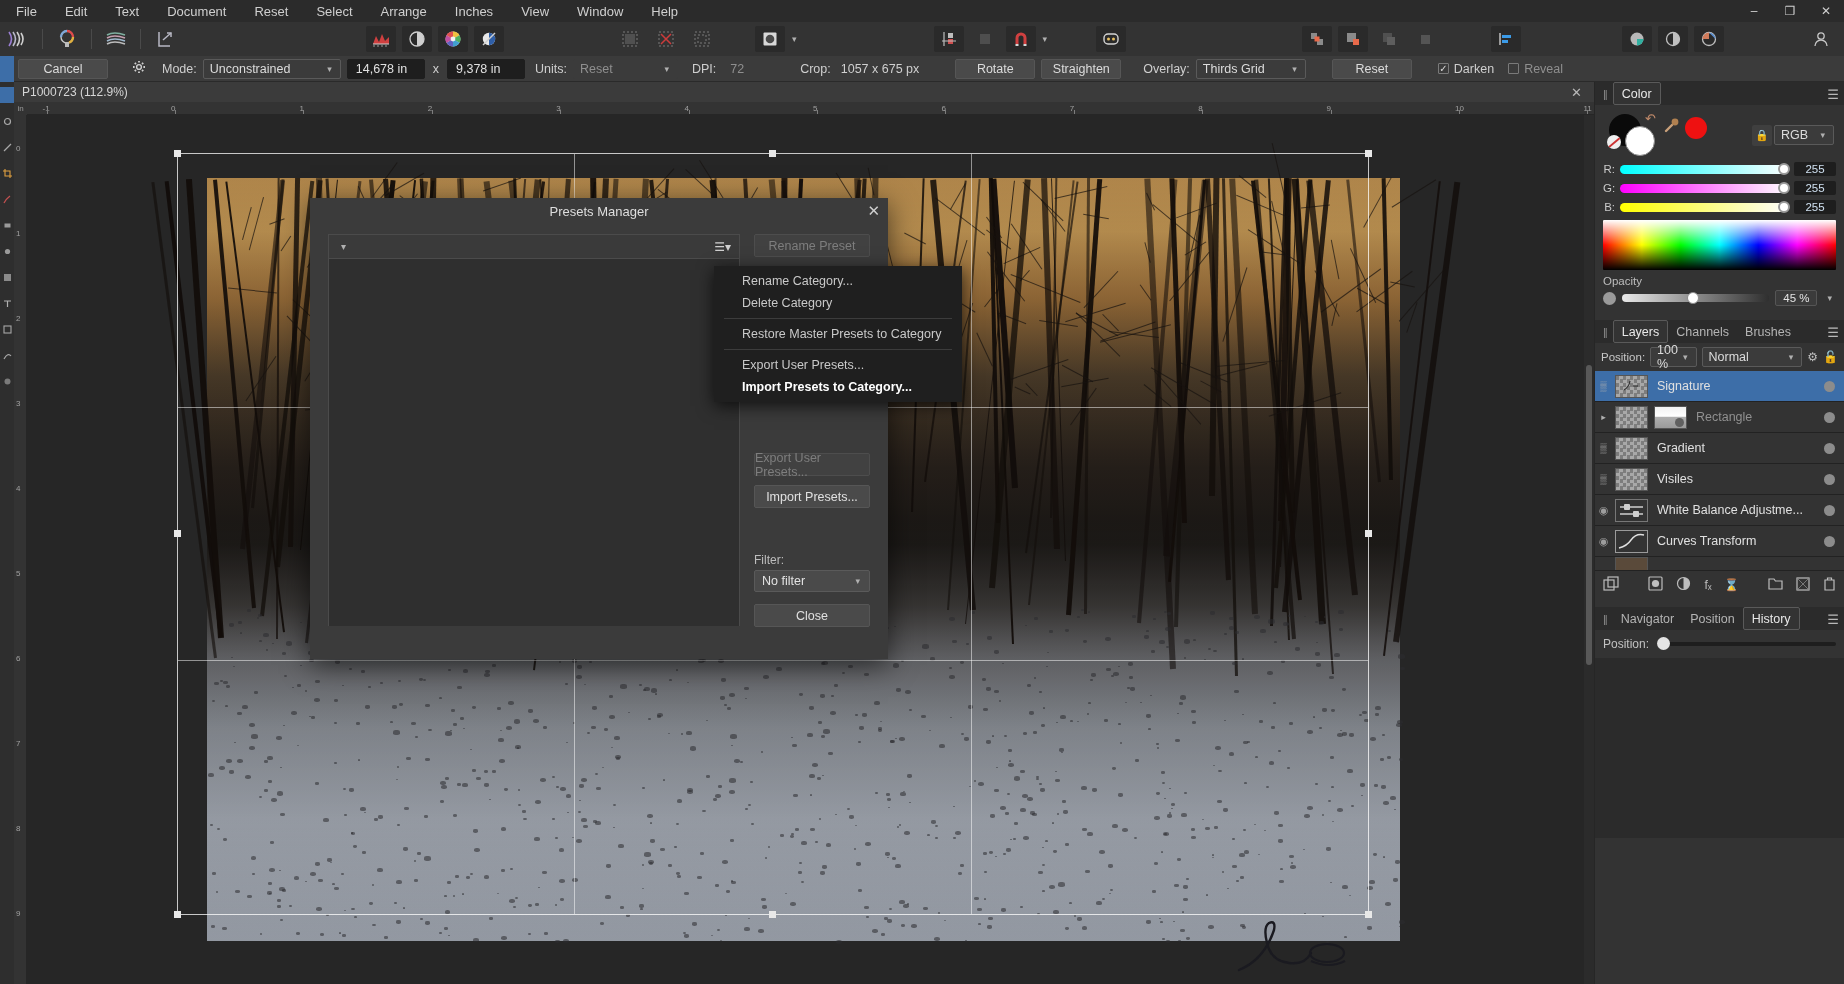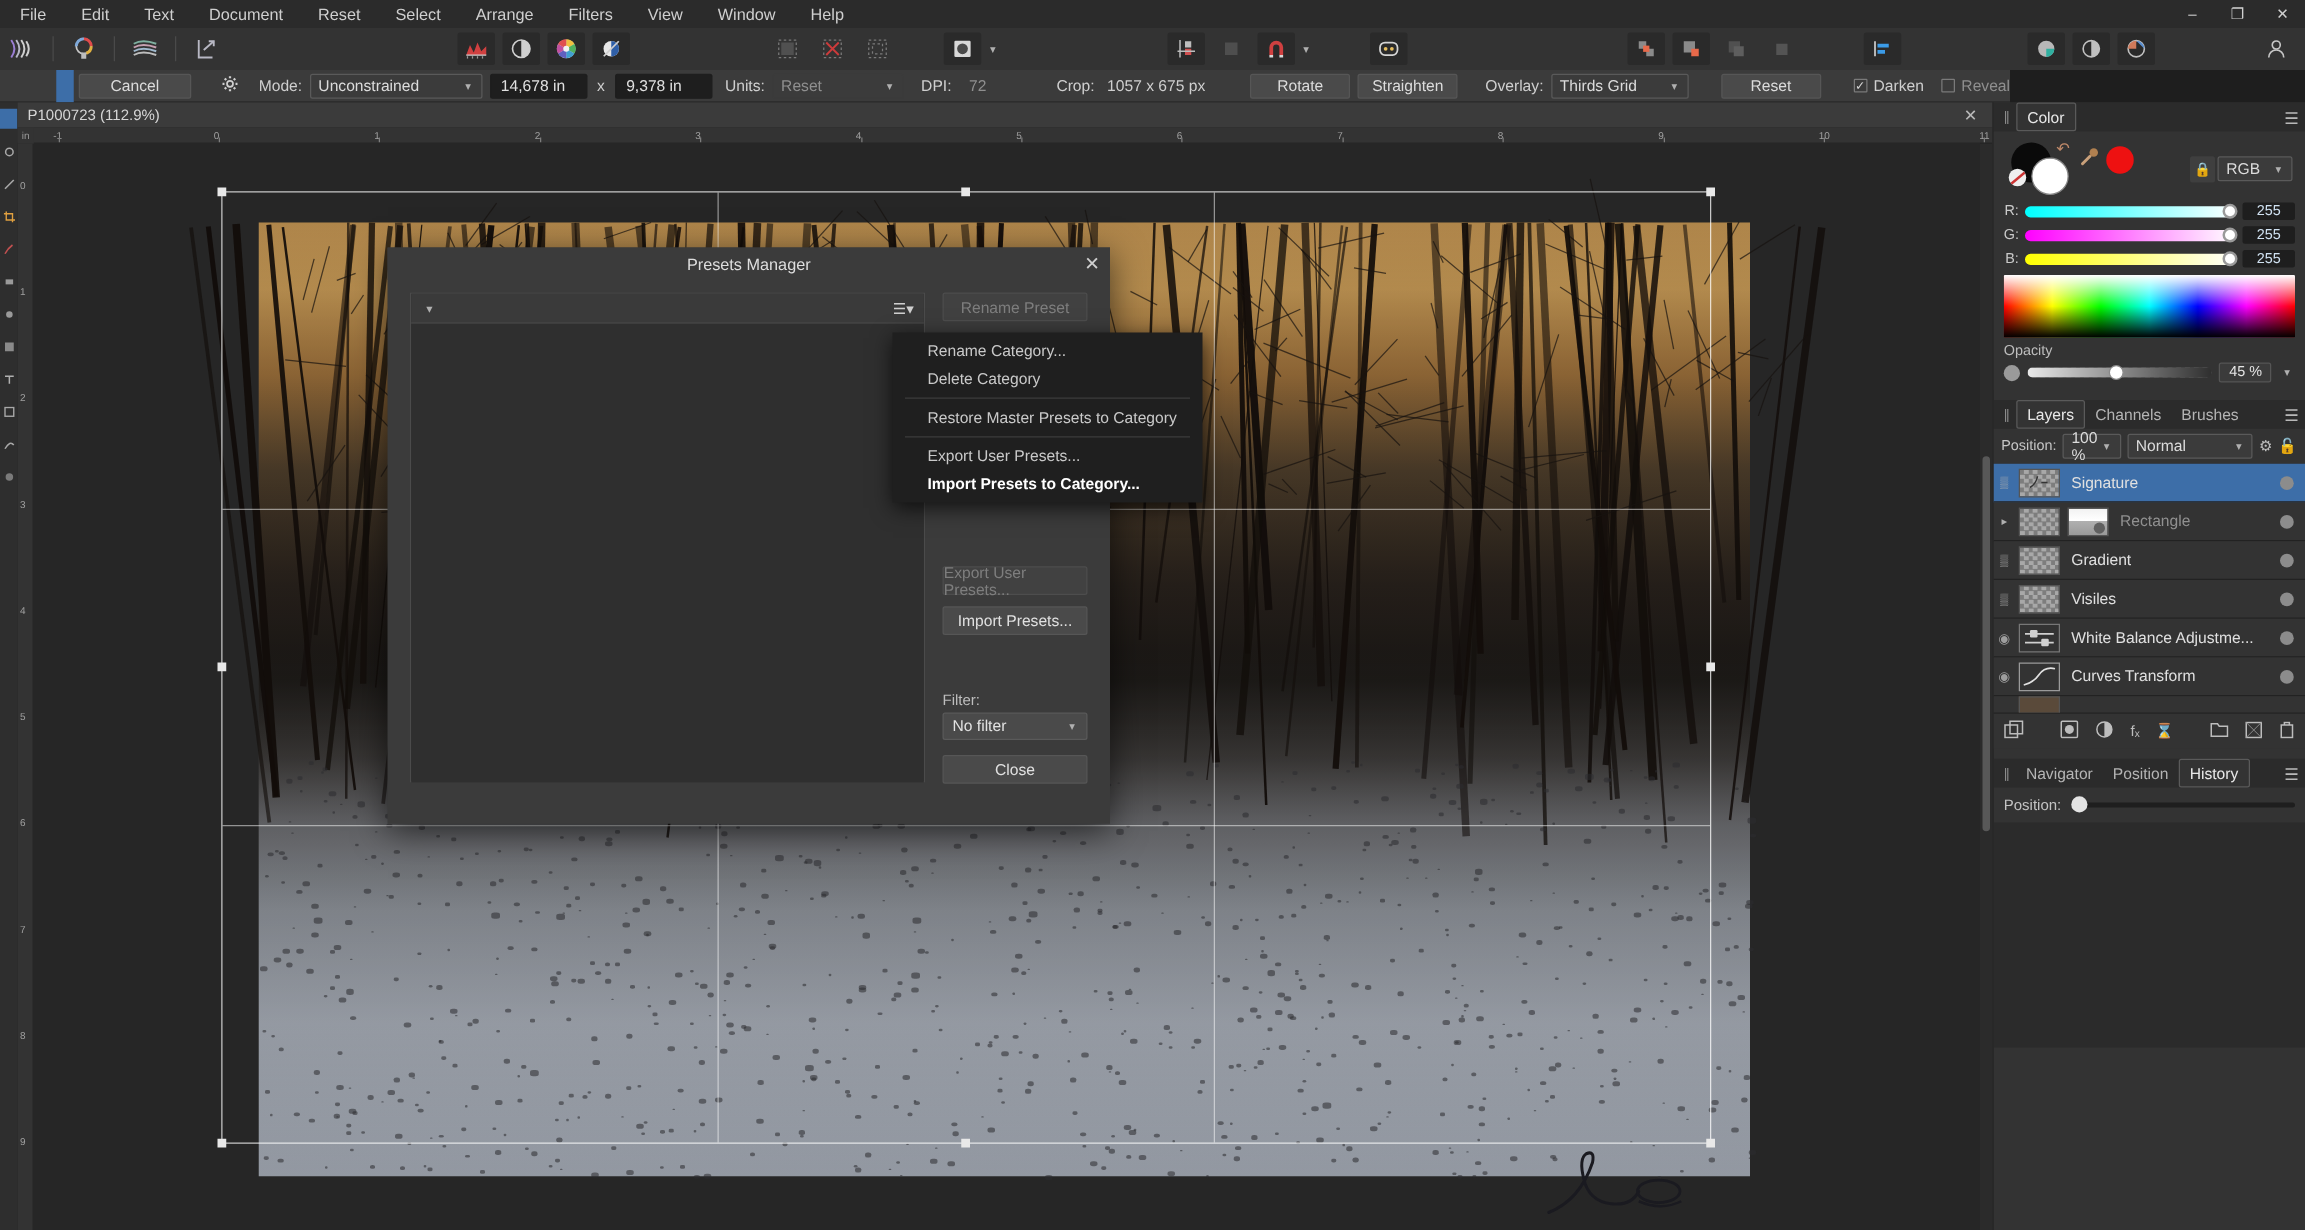--- a/index.html
+++ b/index.html
@@ -33,24 +33,23 @@
     width: 30px; height: 26px; margin: 0 3px; border-radius: 2px;
     display: flex; align-items: center; justify-content: center;
   }
   .tb-btn.act { background: #2a2a2a; }
   .tb-sep { width: 1px; height: 20px; background: #4a4a4a; margin: 0 6px; }
   .tb-grp { display: flex; align-items: center; }
   .caret { font-size: 9px; color: #b0b0b0; padding: 0 4px; }
 
   
   .ctxbar {
-    position: absolute; top: 56px; left: 0; width: 1608px; height: 26px;
+    position: absolute; top: 56px; left: 0; width: 1844px; height: 26px;
     background: #3b3b3b; display: flex; align-items: center; font-size: 12.5px;
     border-bottom: 1px solid #2a2a2a;
-    justify-content: flex-end;
   }
   .ctx-accent { width: 14px; height: 26px; background: #3d6ea8; }
   .btn {
     background: #4a4a4a; border: 1px solid #565656; color: #dcdcdc;
     border-radius: 2px; font-size: 12.5px; padding: 3px 10px;
     font-family: "Liberation Sans", sans-serif; height: 20px;
     display: flex; align-items: center; justify-content: center;
   }
   .lbl { color: #cfcfcf; padding: 0 6px 0 10px; white-space: nowrap; }
   .lbl.dim { color: #8f8f8f; }
@@ -263,21 +262,21 @@
 <div id="app">
 
   <div class="menubar">
     <div class="mi">File</div>
     <div class="mi">Edit</div>
     <div class="mi">Text</div>
     <div class="mi">Document</div>
     <div class="mi">Reset</div>
     <div class="mi">Select</div>
     <div class="mi">Arrange</div>
-    <div class="mi">Filters</div>
+    <div class="mi">Inches</div>
     <div class="mi">View</div>
     <div class="mi">Window</div>
     <div class="mi">Help</div>
     <div class="winbtns">
       <div class="winbtn">–</div>
       <div class="winbtn">❐</div>
       <div class="winbtn close">✕</div>
     </div>
   </div>
 

